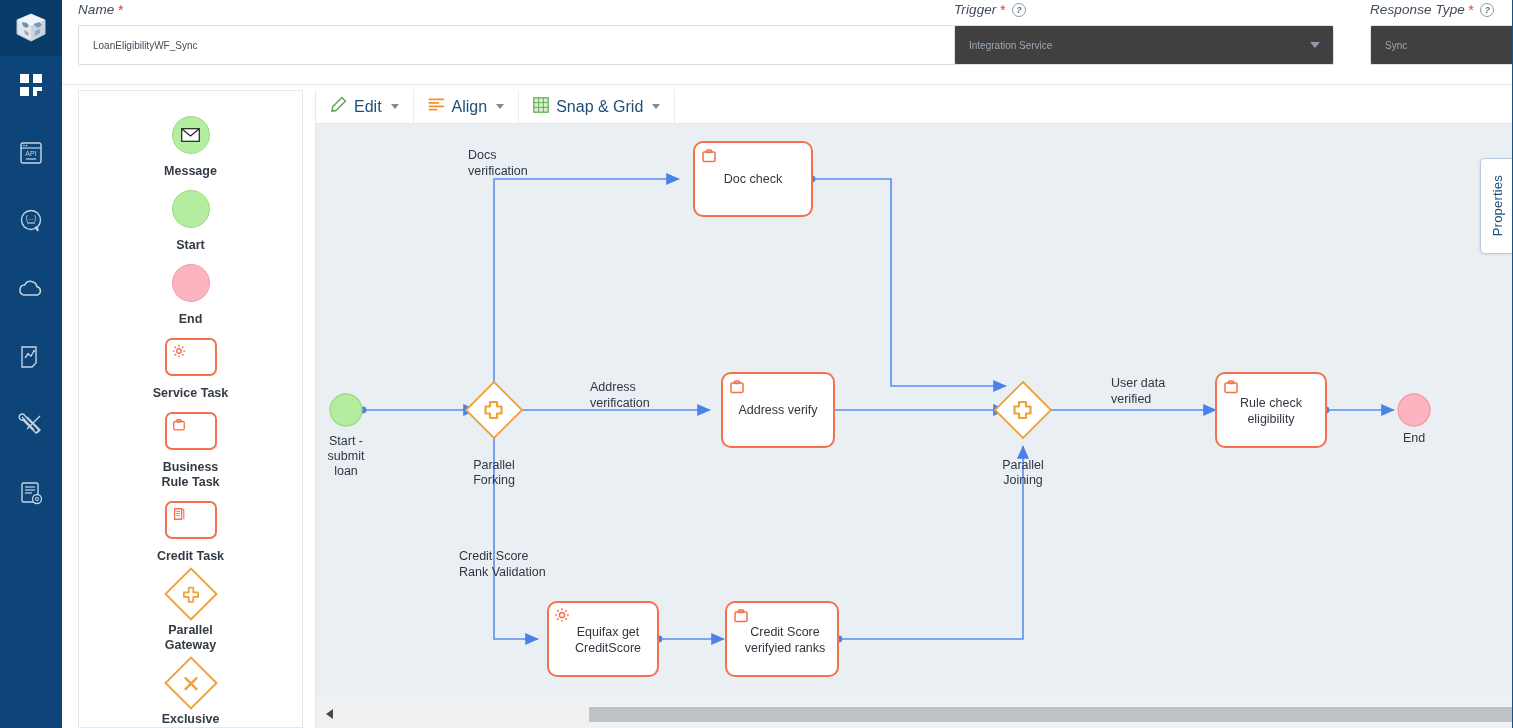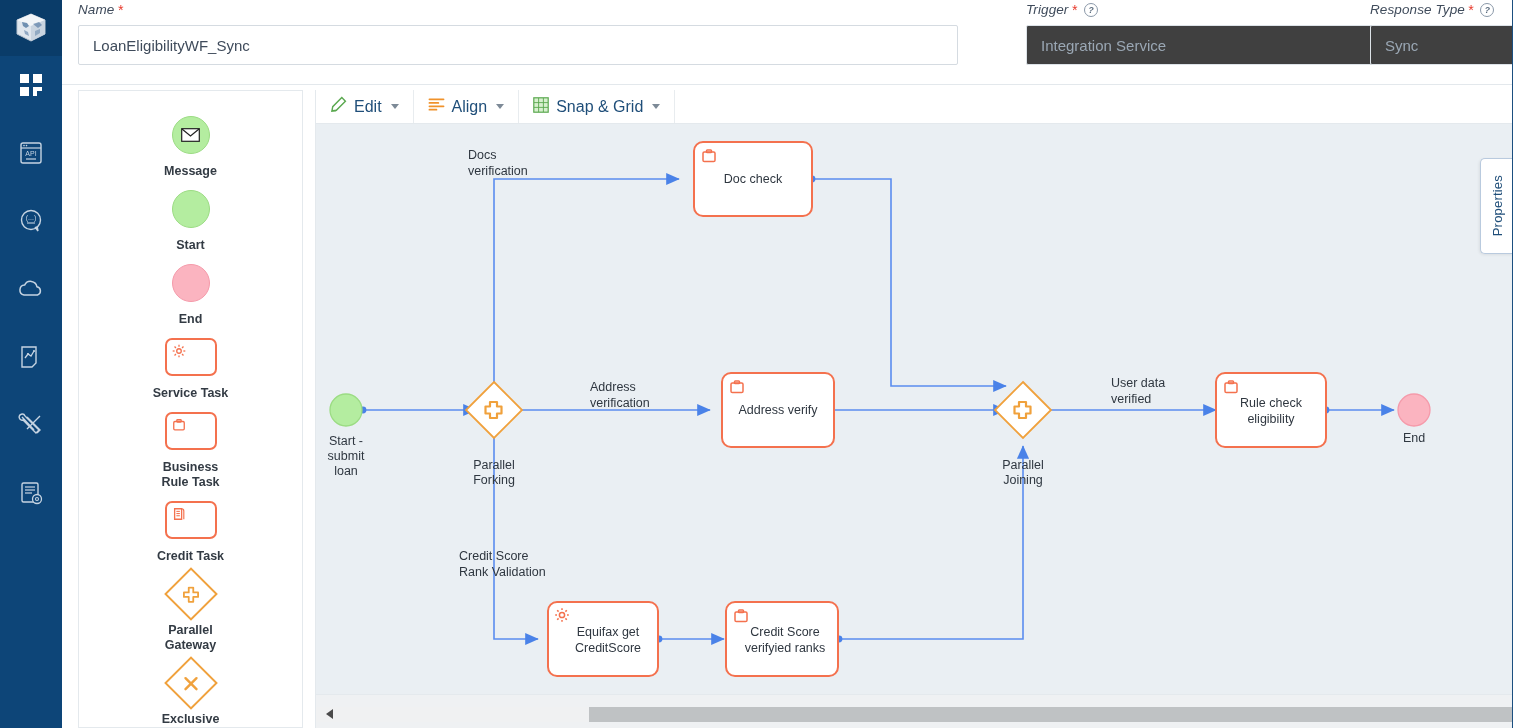--- a/index.html
+++ b/index.html
@@ -40,21 +40,21 @@
   }
   .req { color: #e8382a; font-size: 14px; line-height: 1; margin-left: 1px; }
   .help {
     display: inline-flex; align-items: center; justify-content: center;
     width: 14px; height: 14px; border-radius: 50%;
     border: 1px solid #8a98a8; color: #5a6b7d;
     font-size: 9px; margin-left: 5px; cursor: pointer; font-weight: bold;
   }
   .txtbox {
     width: 100%; height: 40px; border: 1px solid #d5dbe1; border-radius: 2px;
-    background: #fff; font-size: 15px; color: #3f4b5b; padding: 0 14px;
+    background: #fff; font-size: 10px; color: #3f4b5b; padding: 0 14px;
     font-family: "Liberation Sans", sans-serif; outline: none;
   }
   .txtbox.disabled { background: #404040; color: #9aa7b4; border-color: #dde3e8; }
   .txtbox.disabled::placeholder { color: #9aa7b4; }
   .selwrap { position: relative; }
   .caret-dd {
     position: absolute; right: 14px; top: 17px;
     width: 0; height: 0; border-left: 5px solid transparent;
     border-right: 5px solid transparent; border-top: 6px solid #8d9aa8;
     pointer-events: none;
@@ -249,21 +249,21 @@
   <div class="hdr">
 
     <div class="field" style="left:16px; top:2px; width:880px;">
       <div class="field-label">
         <span>Name</span>
           <span class="req">*</span>
       </div>
       <input class="txtbox" style="margin-top: 8px;" value="LoanEligibilityWF_Sync">
     </div>
 
-    <div class="field selwrap" style="left:964px; top:2px; width:380px;">
+    <div class="field selwrap" style="left:892px; top:2px; width:380px;">
       <div class="field-label">
         <span>Trigger</span>
           <span class="req">*</span>
         <span class="help">?</span>
       </div>
       <div style="position:relative; margin-top:8px">
         <input class="txtbox disabled" readonly="" value="Integration Service" style="">
         <span class="caret-dd"></span>
       </div>
     </div>

